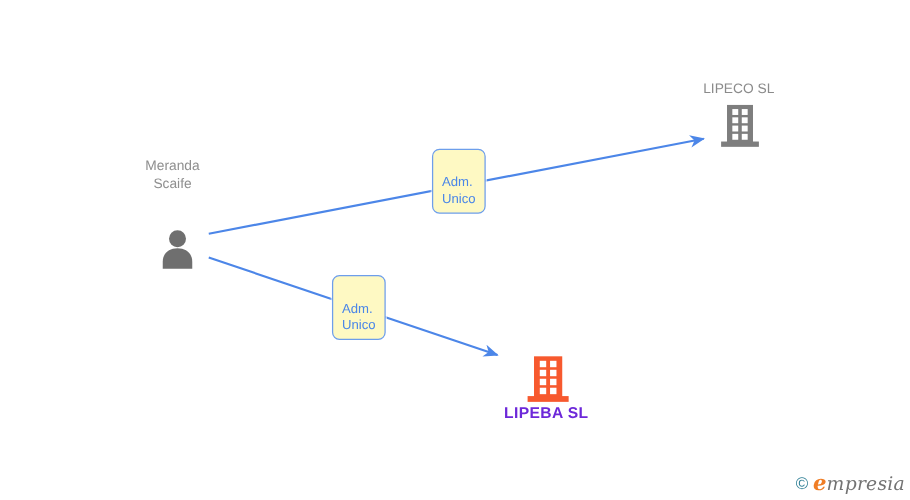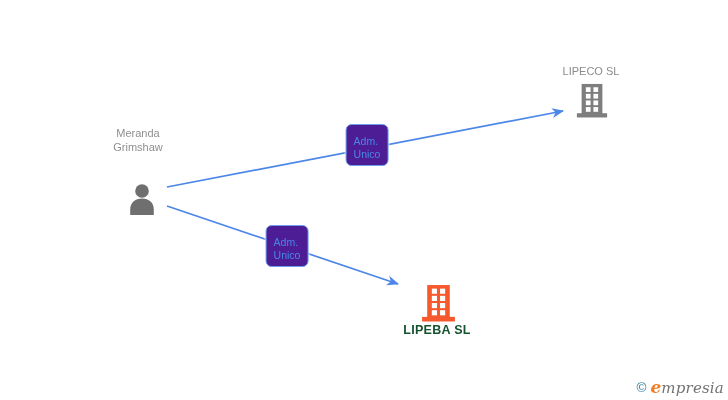--- a/index.html
+++ b/index.html
@@ -47,21 +47,21 @@
     width: 120px;
     font-size: 11px;
     color: #8b8b8b;
   }
   .company-label-lipeba {
     left: 377px;
     top: 323px;
     width: 120px;
     font-size: 12.5px;
     font-weight: bold;
-    color: #14532d;
+    color: #6d28d9;
     letter-spacing: 0.3px;
   }
   .building-icon-wrap {
     position: absolute;
   }
   .building-lipeco {
     left: 575px;
     top: 82px;
     width: 34px;
     height: 36px;
@@ -70,24 +70,24 @@
   .building-lipeba {
     left: 420px;
     top: 283px;
     width: 37px;
     height: 39px;
     color: #f7592e;
   }
   .edge-label-box {
     position: absolute;
     transform: translate(-50%, -50%);
-    background: #4c1d95;
+    background: #fef9c3;
     border: 1.5px solid #6d9eeb;
     border-radius: 6px;
-    padding: 10px 7px 4px 7px;
+    padding: 20px 7px 4px 7px;
     box-shadow: 0 0 0 1px rgba(255,255,255,0.6);
     text-align: left;
   }
   .edge-label-box .line {
     color: #4a86e8;
     font-size: 10.5px;
     line-height: 13px;
     white-space: nowrap;
   }
   .edge-label-1 { left: 367px; top: 145px; }
@@ -130,21 +130,21 @@
       <marker id="arrowhead" markerWidth="14" markerHeight="12" refX="11" refY="5" orient="auto" markerUnits="userSpaceOnUse">
         <path d="M0,0 L12,5 L0,10 L3.5,5 Z" fill="#4c86e8"></path>
       </marker>
     </defs>
     <line x1="167" y1="187" x2="563" y2="111" stroke="#4c86e8" stroke-width="1.7" marker-end="url(#arrowhead)"></line>
     <line x1="167" y1="206" x2="398" y2="284" stroke="#4c86e8" stroke-width="1.7" marker-end="url(#arrowhead)"></line>
   </svg>
 
   <div class="node-label person-name">
     <div>Meranda</div>
-    <div>Grimshaw</div>
+    <div>Scaife</div>
   </div>
   <div class="person-icon-wrap">
     <svg viewBox="0 0 36 34" width="34" height="34" xmlns="http://www.w3.org/2000/svg">
       <circle cx="18" cy="8.5" r="7.2" fill="currentColor"></circle>
       <path d="M18 16.5 c-7.5 0 -12.5 4.6 -12.5 11.5 v6 h25 v-6 c0 -6.9 -5 -11.5 -12.5 -11.5 z" fill="currentColor"></path>
     </svg>
   </div>
 
   <div class="node-label company-label-lipeco">LIPECO SL</div>
   <div class="building-icon-wrap building-lipeco">

